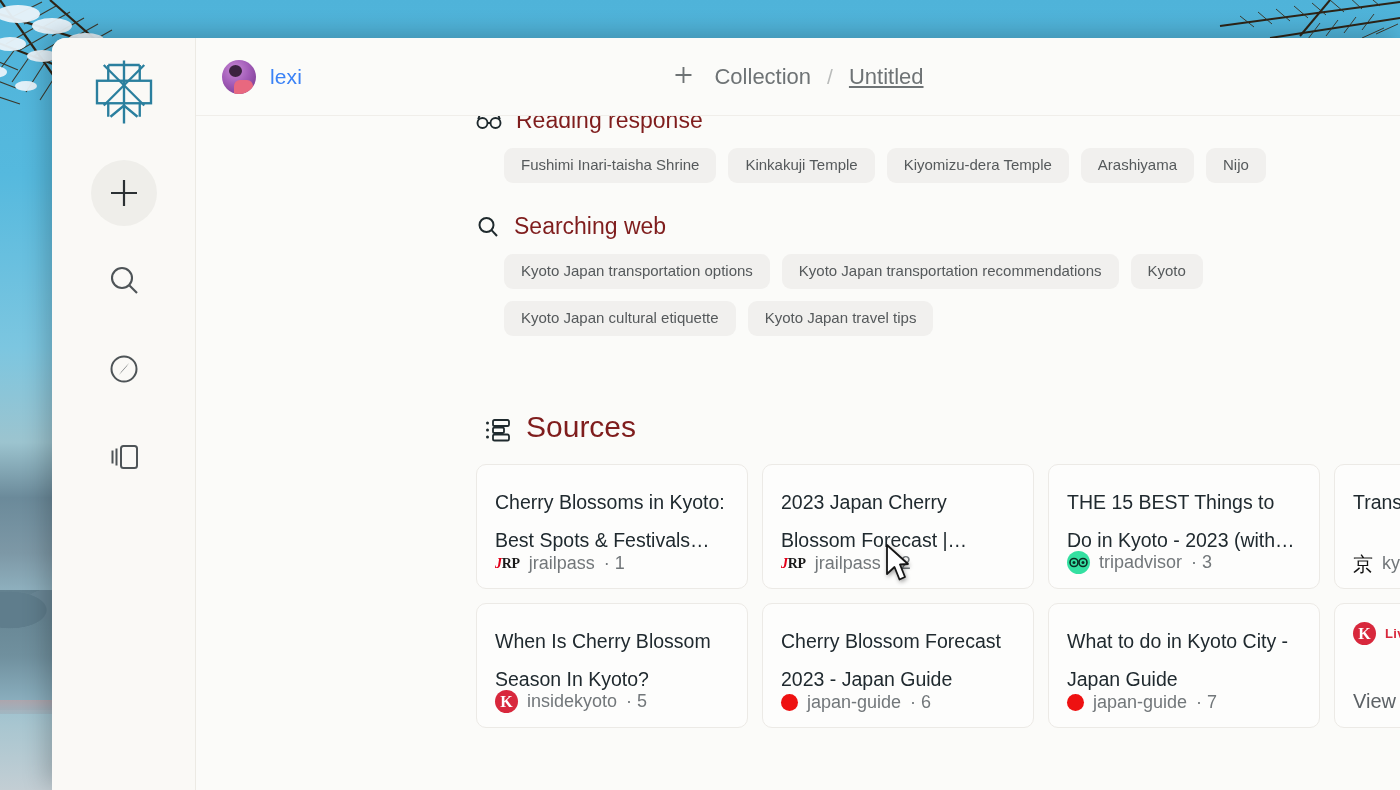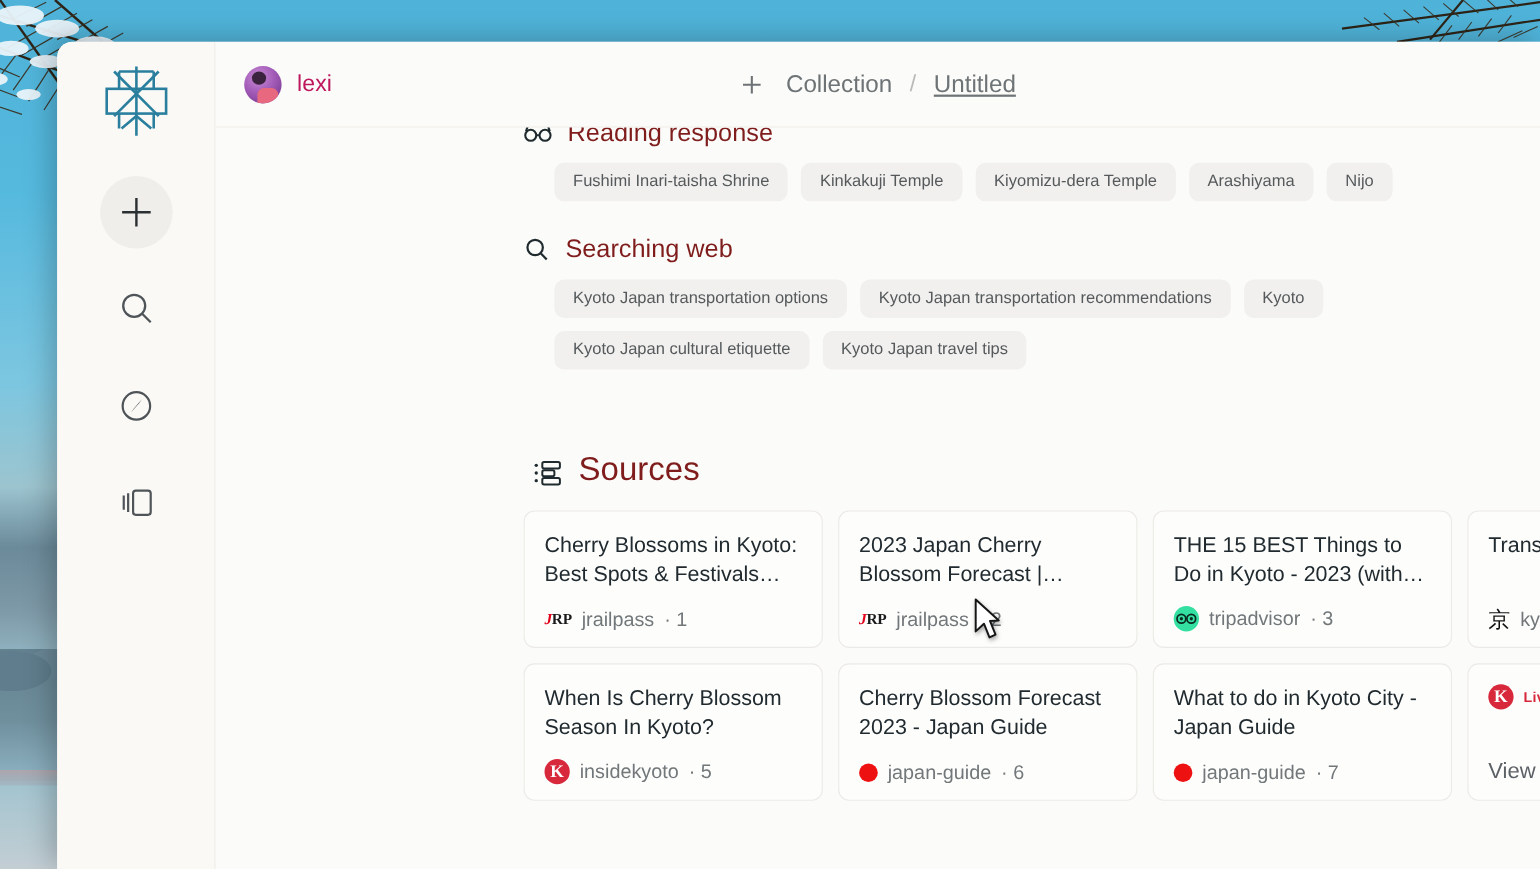--- a/index.html
+++ b/index.html
@@ -119,32 +119,32 @@
     flex: 0 0 34px;
   }
   #avatar::before{
     content:""; position:absolute; left:7px; top:5px; width:13px; height:12px;
     border-radius:50%; background:#3b2340;
   }
   #avatar::after{
     content:""; position:absolute; left:12px; bottom:0; width:19px; height:14px;
     border-radius:6px 6px 0 0; background:#e8687f;
   }
-  #user-name { font-size: 21px; color: #be185d; letter-spacing:.1px;}
+  #user-name { font-size: 21px; color: #3b82f6; letter-spacing:.1px;}
 
   #breadcrumb {
     position: absolute;
     left: 50%;
     transform: translateX(-50%);
     display: flex; align-items: center; gap: 16px;
     font-size: 22px;
     color: #6e7375;
     white-space: nowrap;
   }
-  #crumb-collection { display:flex; align-items:center; gap:20px; cursor:pointer;}
+  #crumb-collection { display:flex; align-items:flex-start; gap:20px; cursor:pointer;}
   #crumb-sep { color:#b9bbba; font-size:21px;}
   #crumb-title { color:#6e7375; cursor:pointer;text-decoration:underline;}
 
   
   #scroll {
     position: absolute;
     top: 78px; left: 0; right: 0; bottom: 0;
     padding: 0 0 0 0;
     overflow: hidden;
   }
@@ -192,21 +192,21 @@
     padding: 18px 18px 14px;
     height: 125px;
     display: flex;
     flex-direction: column;
     justify-content: flex-start;
     cursor: pointer;
     overflow: hidden;
   }
   .card-title {
     font-size: 19.5px;
-    line-height: 26px;
+    line-height: 38px;
     color: #202a2f;
     font-weight: 500;
     overflow: hidden;
   }
   .card-meta {
     margin-top: auto;
     display: flex; align-items: center; gap: 9px;
     font-size: 18px;
     color: #72777a;
     white-space: nowrap;

